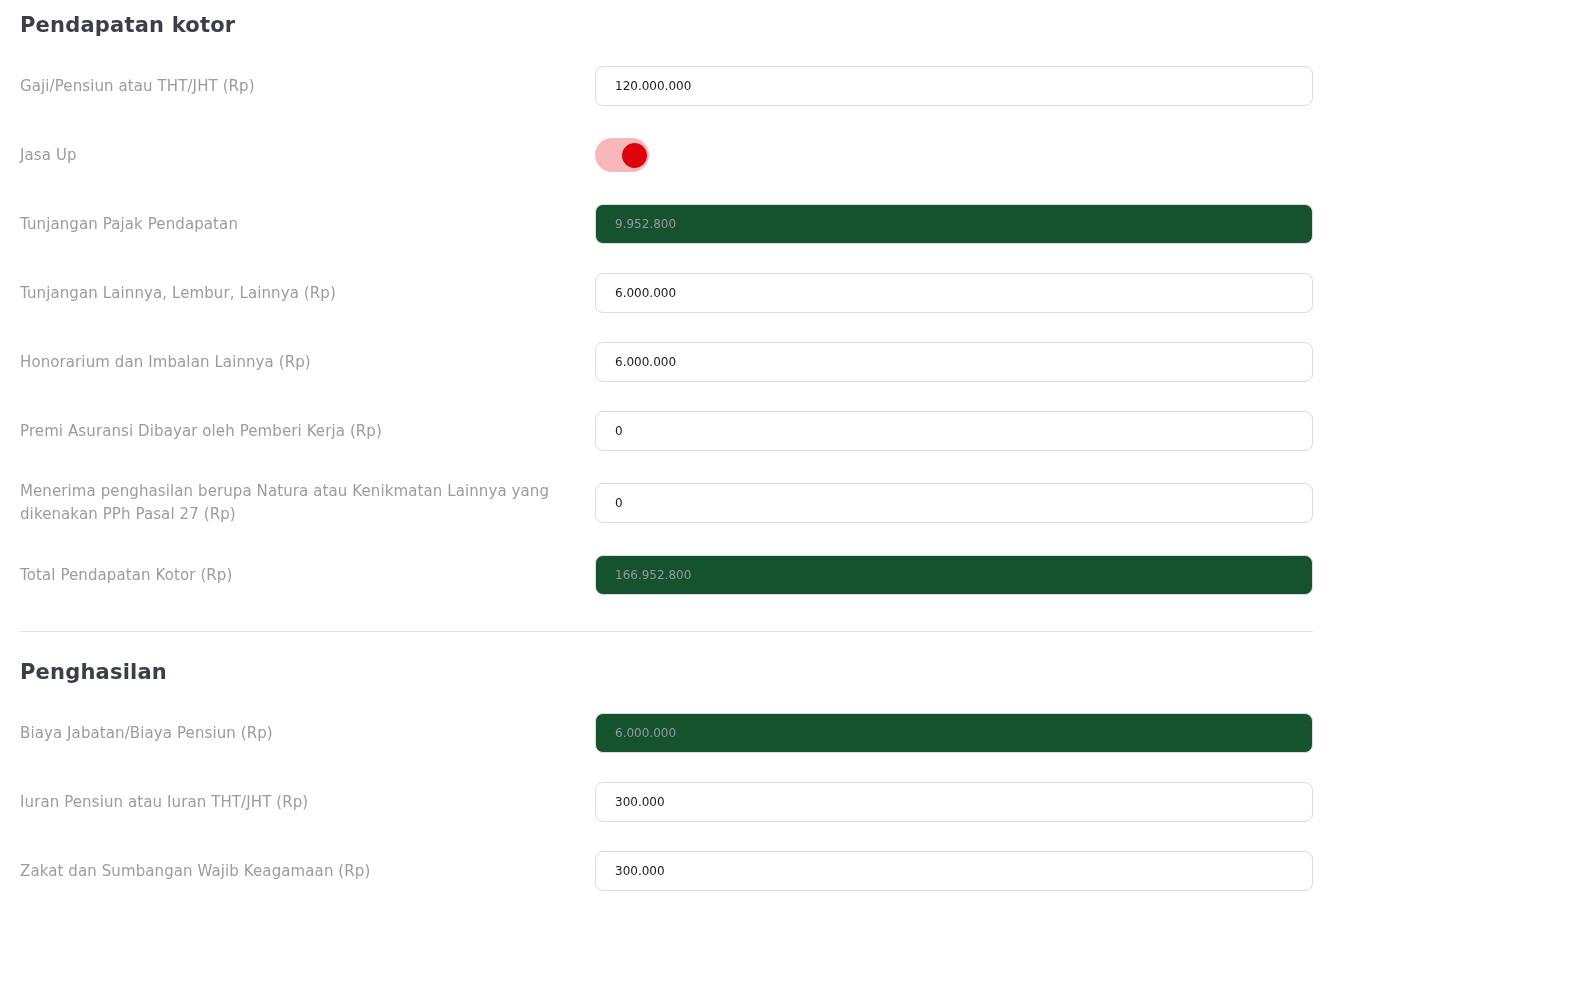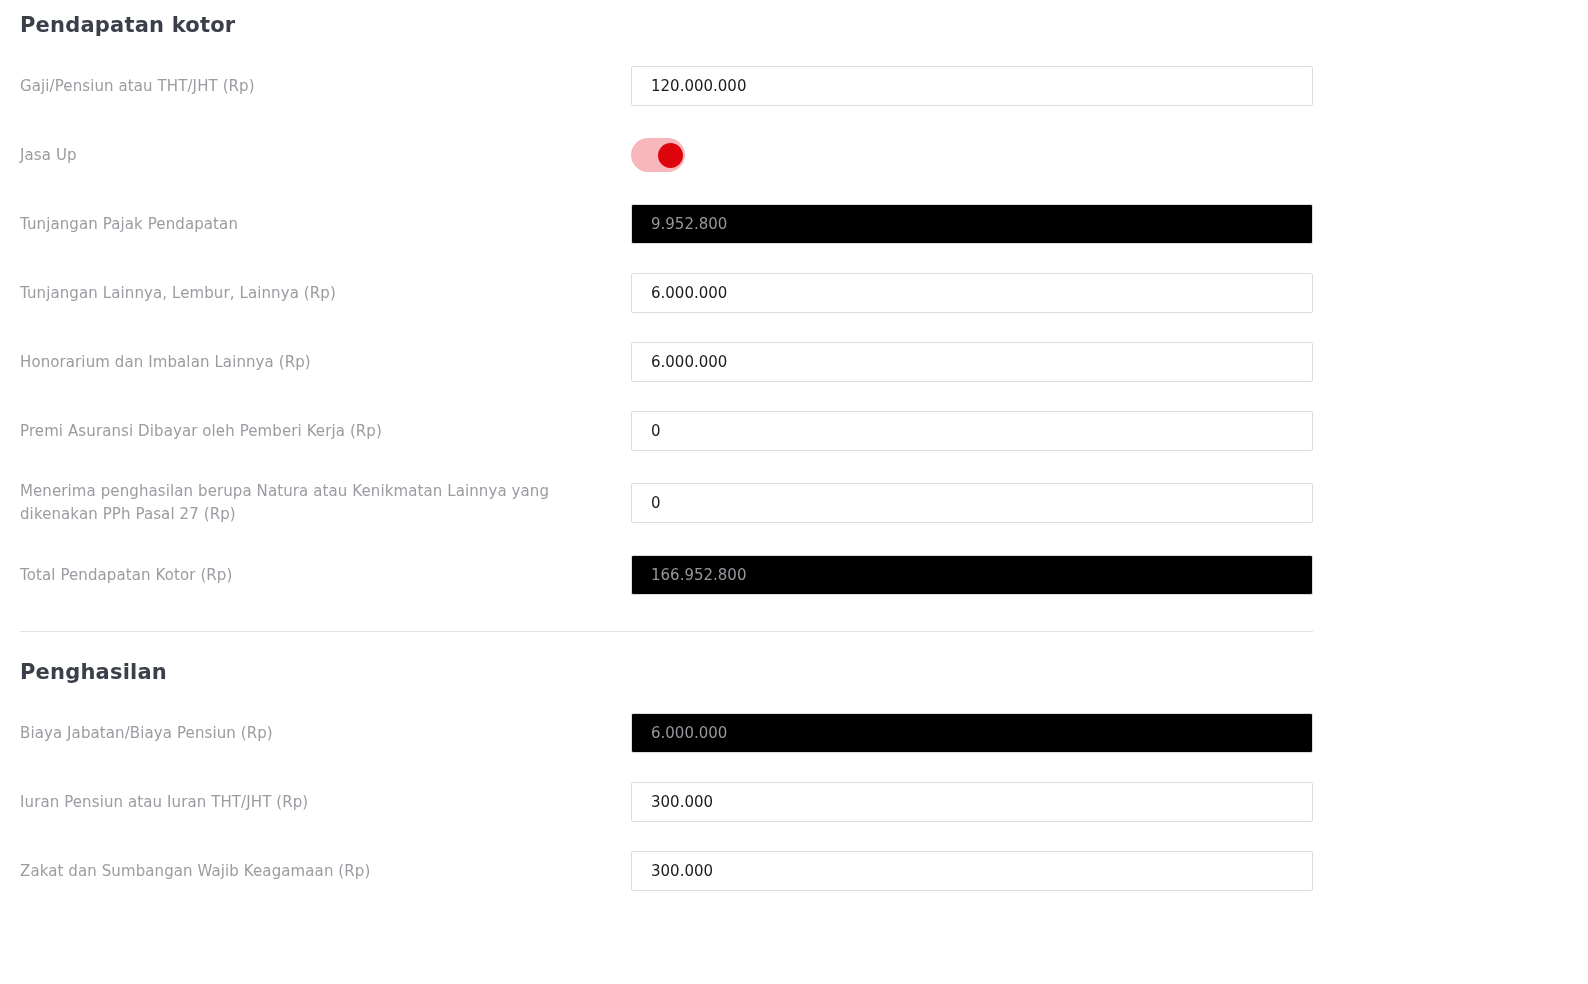--- a/index.html
+++ b/index.html
@@ -22,49 +22,48 @@
     color: #3a3f4a;
     line-height: 22px;
     margin: 0 0 30px 0;
     letter-spacing: 0.2px;
   }
   .row {
     display: flex;
     align-items: center;
     min-height: 40px;
     margin: 0 0 29px 0;
-    gap: 36px;
   }
   .lbl {
     flex: 0 0 575px;
     width: 575px;
     box-sizing: border-box;
     padding-right: 14px;
     color: #9b9ba1;
     font-size: 15px;
     line-height: 23px;
     letter-spacing: 0.1px;
   }
   .ctrl { flex: 1 1 auto; }
   .txt {
     display: block;
     box-sizing: border-box;
     width: 100%;
     height: 40px;
     border: 1px solid #dcdcdc;
-    border-radius: 2px;
+    border-radius: 8px;
     background: #ffffff;
     padding: 12px 19px;
     font-family: inherit;
-    font-size: 15px;
+    font-size: 12px;
     color: #1b1b20;
     outline: none;
   }
   .txt.disabled {
-    background: #000000;
+    background: #14532d;
     color: #97979d;
     border-color: #dcdcdc;
     pointer-events: none;
   }
   .toggle {
     position: relative;
     width: 54px;
     height: 34px;
     border-radius: 17px;
     background: #f8b7ba;

